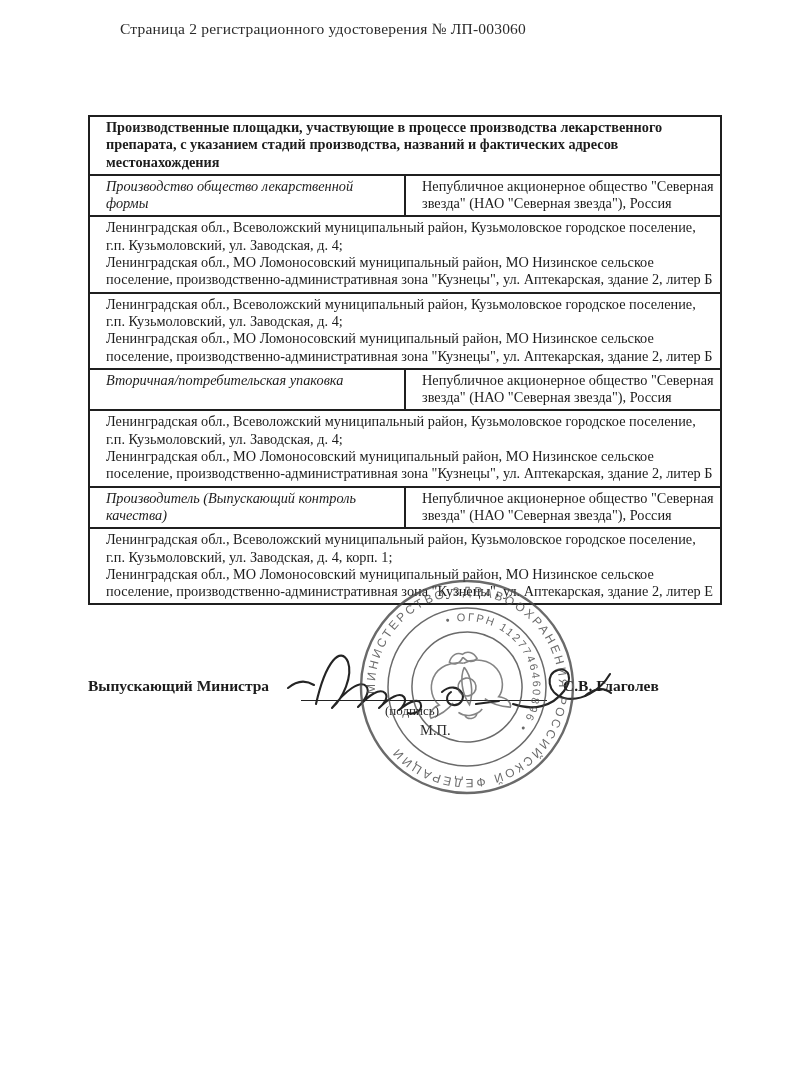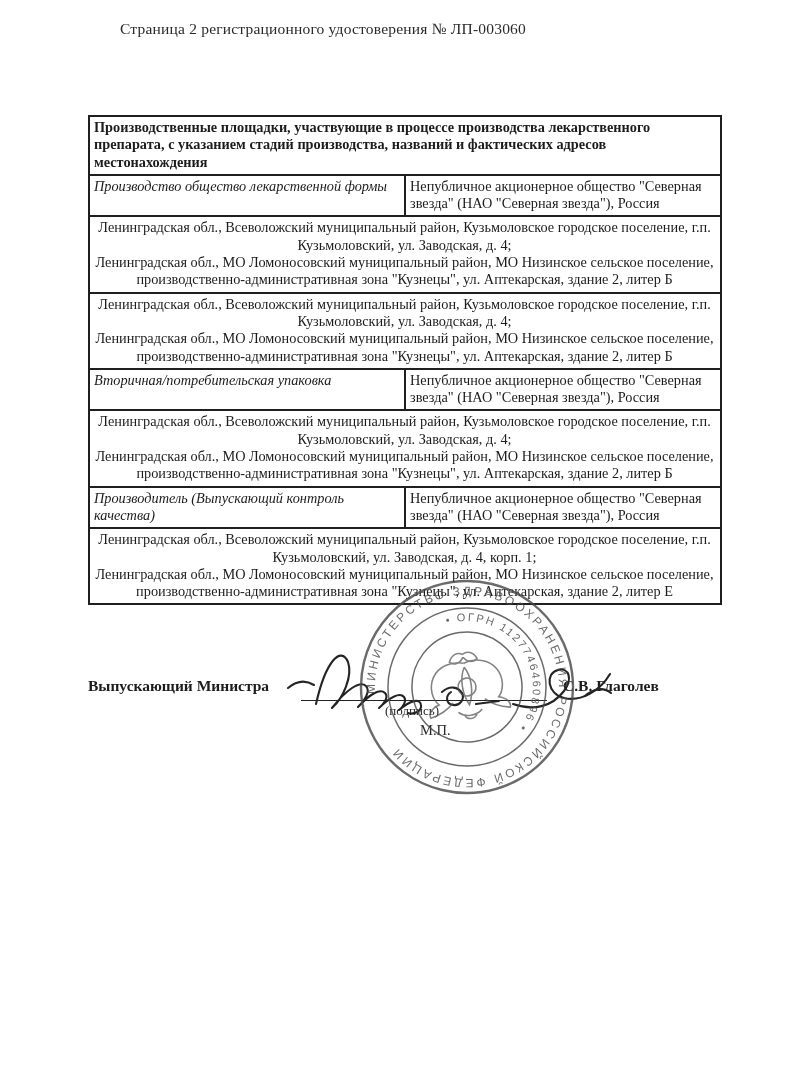--- a/index.html
+++ b/index.html
@@ -11,26 +11,26 @@
   .page-header{
     position:absolute;top:20px;left:0;width:646px;text-align:center;
     font-size:15.5px;color:#2a2a2a;letter-spacing:.2px;
   }
   table.prod{
     position:absolute;left:88px;top:115px;width:634px;
     border-collapse:collapse;table-layout:fixed;
   }
   table.prod td{
     border:2px solid #1f1f1f;vertical-align:top;
-    font-size:14.3px;line-height:1.21;padding:2px 5px 3px 4px;
+    font-size:14.3px;line-height:1.21;padding:2px 5px 3px 16px;
   }
   td.title-cell{font-weight:bold;font-size:15px;line-height:1.26;padding:3px 6px 5px 4px;}
   td.stage-cell{font-style:italic;width:299px;}
   td.company-cell{}
-  td.addr-cell{white-space:pre-line;text-align:center;}
+  td.addr-cell{white-space:pre-line;}
   .sign-label{position:absolute;font-weight:bold;font-size:15.5px;white-space:nowrap;}
   .official-title{left:88px;top:677px;}
   .signer-name{left:563px;top:677px;}
   .sig-line{position:absolute;left:301px;top:700px;width:246px;border-top:1.6px solid #222;}
   .sig-caption{position:absolute;left:332px;top:703px;width:160px;text-align:center;font-size:13px;color:#2a2a2a;}
   .seal-caption{position:absolute;left:404px;top:722px;font-size:14.5px;color:#2a2a2a;margin-left:16px;}
   .sig-svg{position:absolute;left:280px;top:638px;}
   .stamp-svg{position:absolute;left:351px;top:571px;opacity:.82;}
 </style>
 </head>

